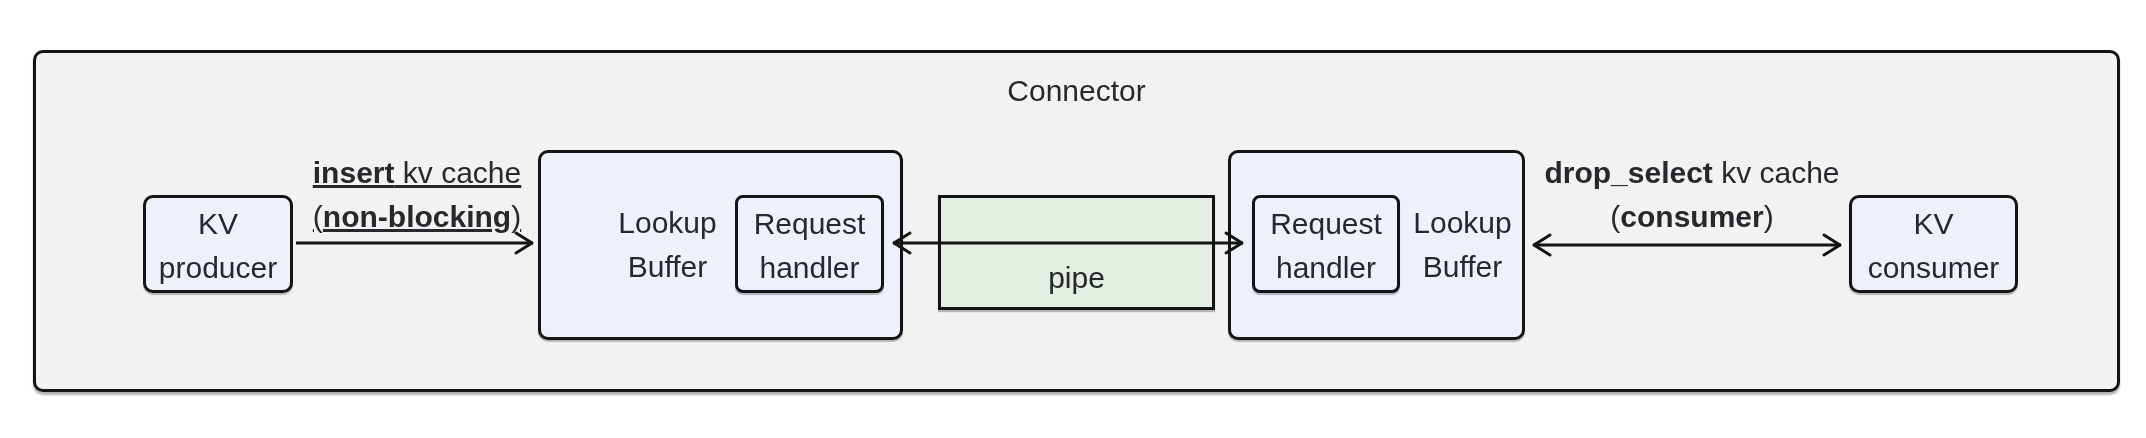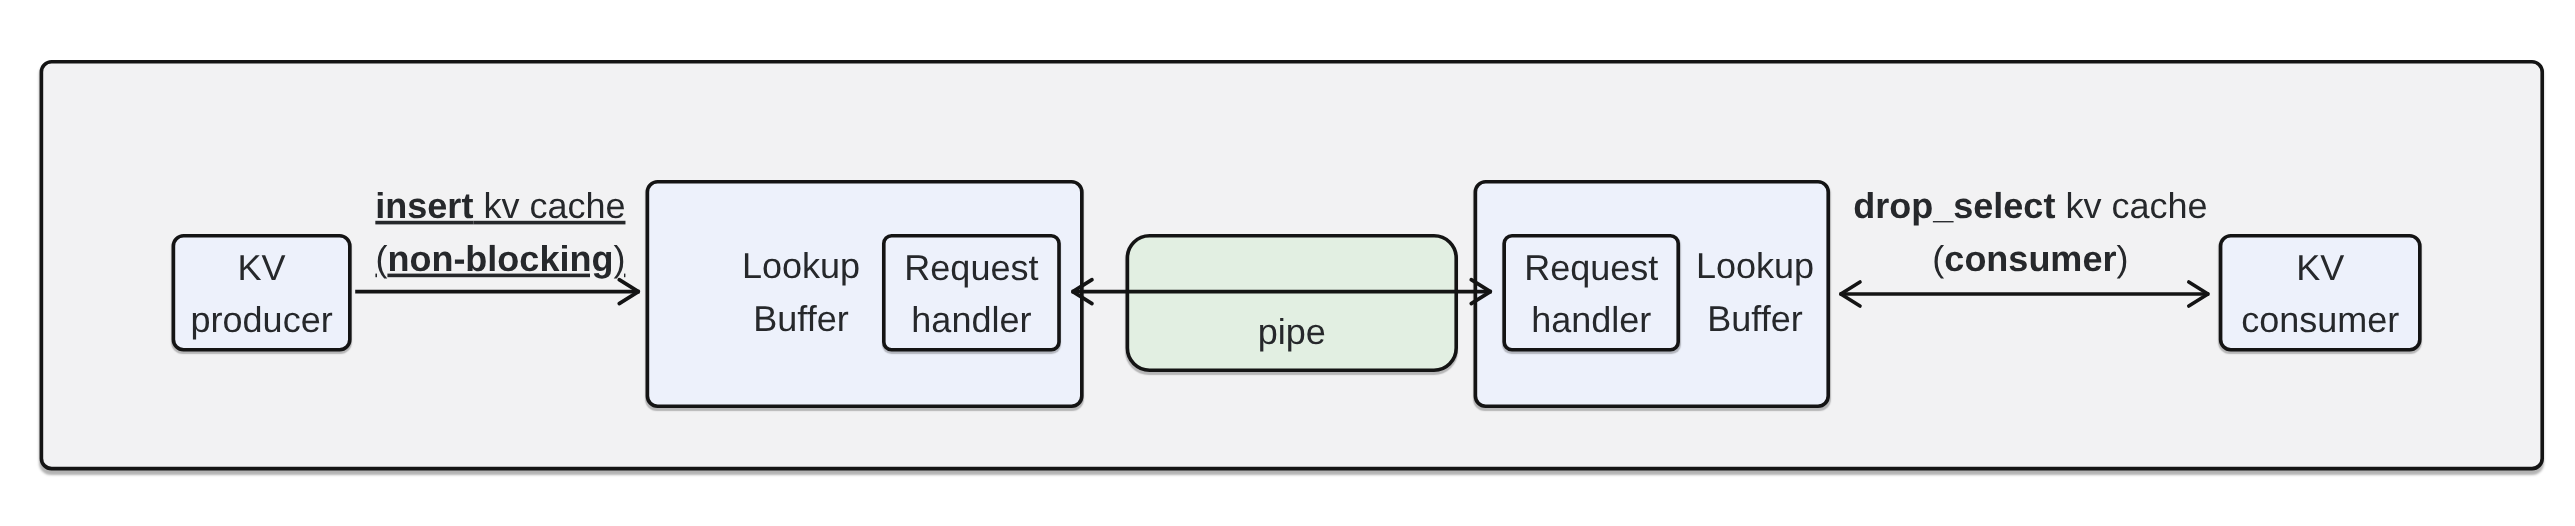--- a/index.html
+++ b/index.html
@@ -29,21 +29,21 @@
     display:flex;align-items:flex-end;justify-content:center;
   }
   .node-label{
     display:flex;flex-direction:column;align-items:center;justify-content:center;
     font-size:30px;line-height:44px;text-align:center;
   }
   .kv-producer{left:143px;top:195px;width:150px;height:98px;}
   .lookup-left{left:538px;top:150px;width:365px;height:190px;}
   .request-left{left:735px;top:195px;width:149px;height:98px;border-radius:8px;}
   .pipe-box{
-    left:938px;top:195px;width:277px;height:115px;border-radius:20px;
+    left:938px;top:195px;width:277px;height:115px;border-radius:0;
     background:var(--pipe-fill,#e2efe2);
     align-items:flex-end;justify-content:center;
   }
   .pipe-label{font-size:30px;line-height:40px;margin-bottom:9px;}
   .lookup-right{left:1228px;top:150px;width:297px;height:190px;}
   .request-right{left:1252px;top:195px;width:148px;height:98px;border-radius:8px;}
   .kv-consumer{left:1849px;top:195px;width:169px;height:98px;}
   .floating-label{
     position:absolute;display:flex;align-items:center;justify-content:center;
     background:transparent;border:none;box-shadow:none;
@@ -60,20 +60,21 @@
   .edge-label-insert{left:262px;top:151px;width:310px;text-decoration:underline;}
   .edge-label-drop{left:1537px;top:151px;width:310px;}
 </style>
 </head>
 <body>
 
 <div class="canvas">
 
   <div class="container"></div>
 
+  <div class="diagram-title">Connector</div>
 
   <div class="box kv-producer">
     <div class="node-label">
       <span>KV</span>
       <span>producer</span>
     </div>
   </div>
 
   <div class="box lookup-left"></div>
   <div class="floating-label lookup-left-label">

